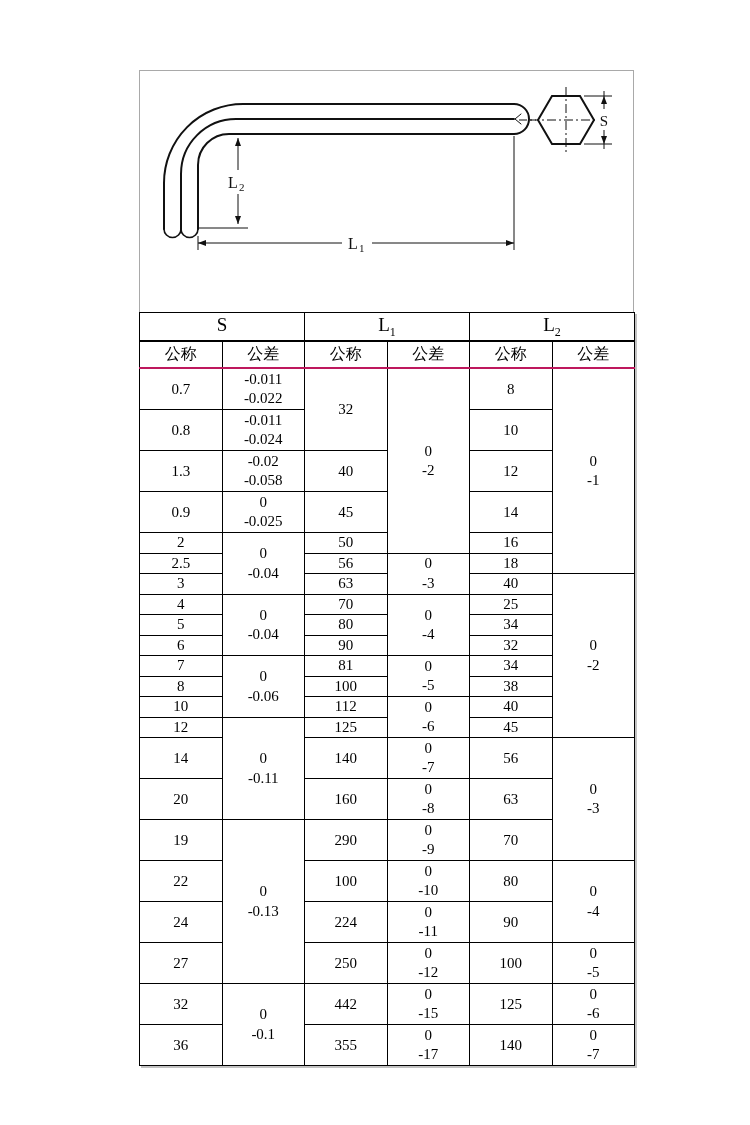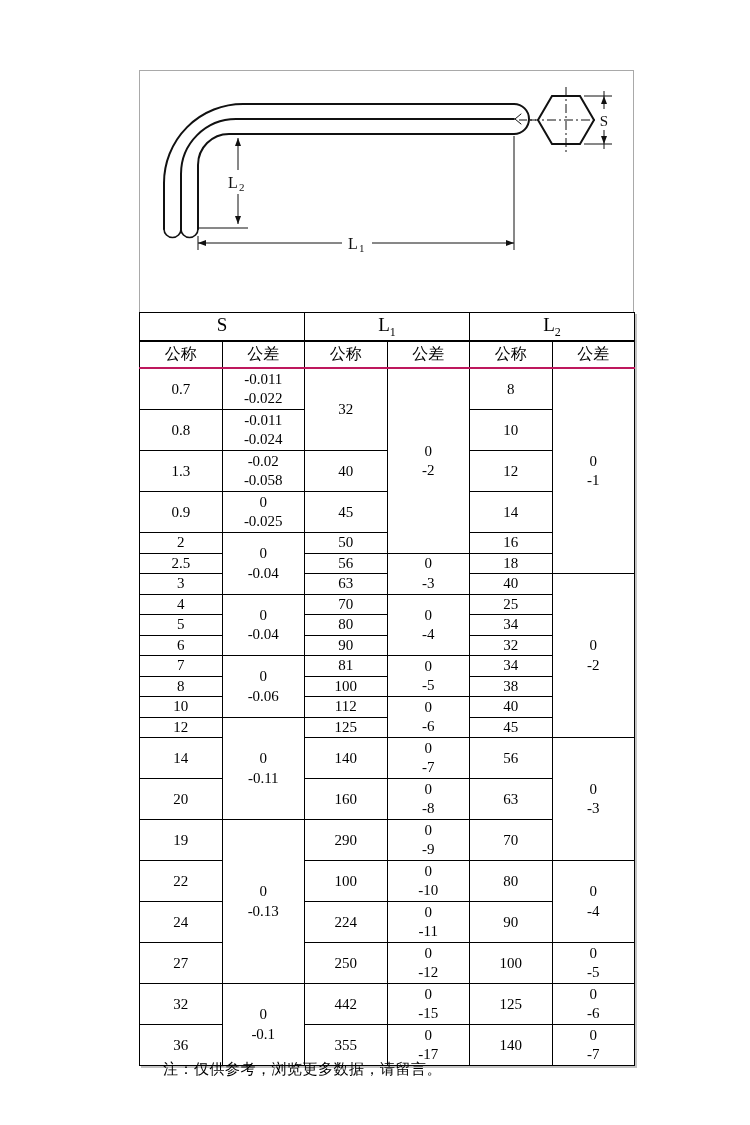--- a/index.html
+++ b/index.html
@@ -289,15 +289,14 @@
       <td class="gb">355</td>
       <td>0
 -17</td>
       <td class="gb">140</td>
       <td>0
 -7</td>
     </tr>
   </tbody>
     </table>
 
-  <div class="note">注：仅供参考，浏览更多数据，请留言。</div>
 
 </div>
 
 </body></html>

